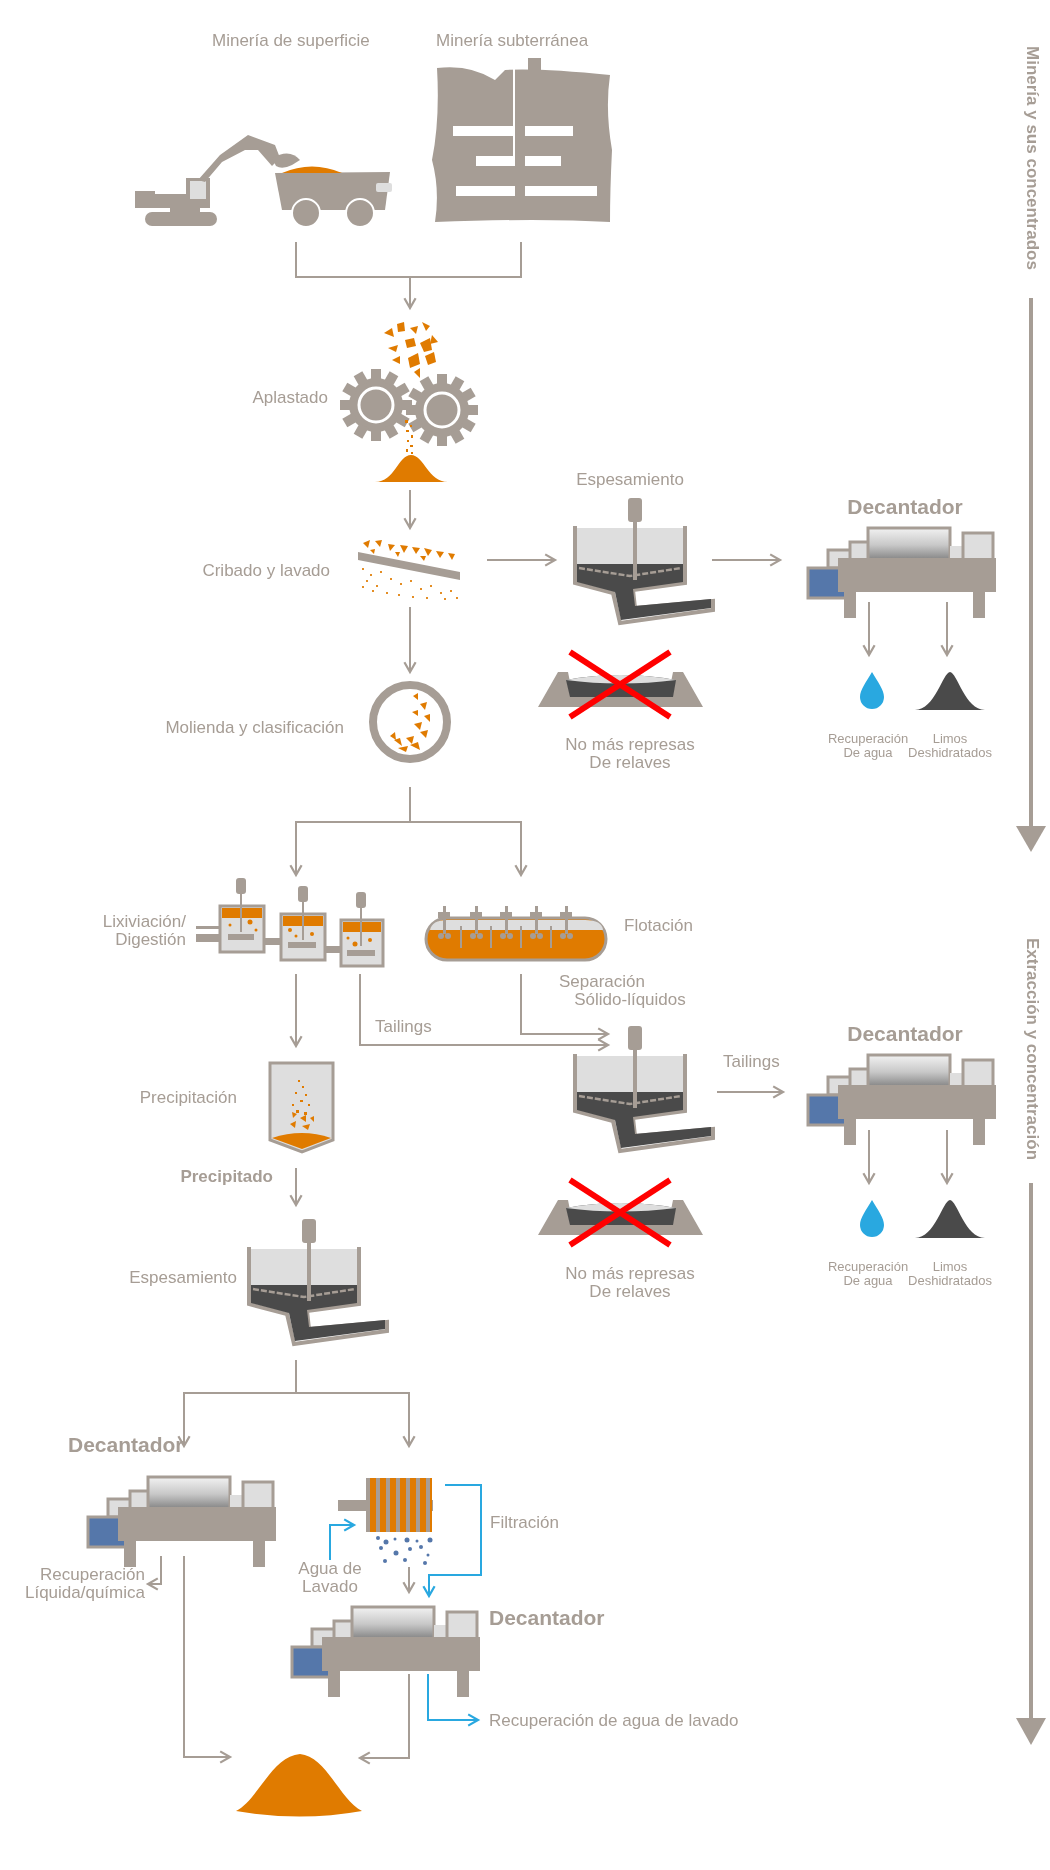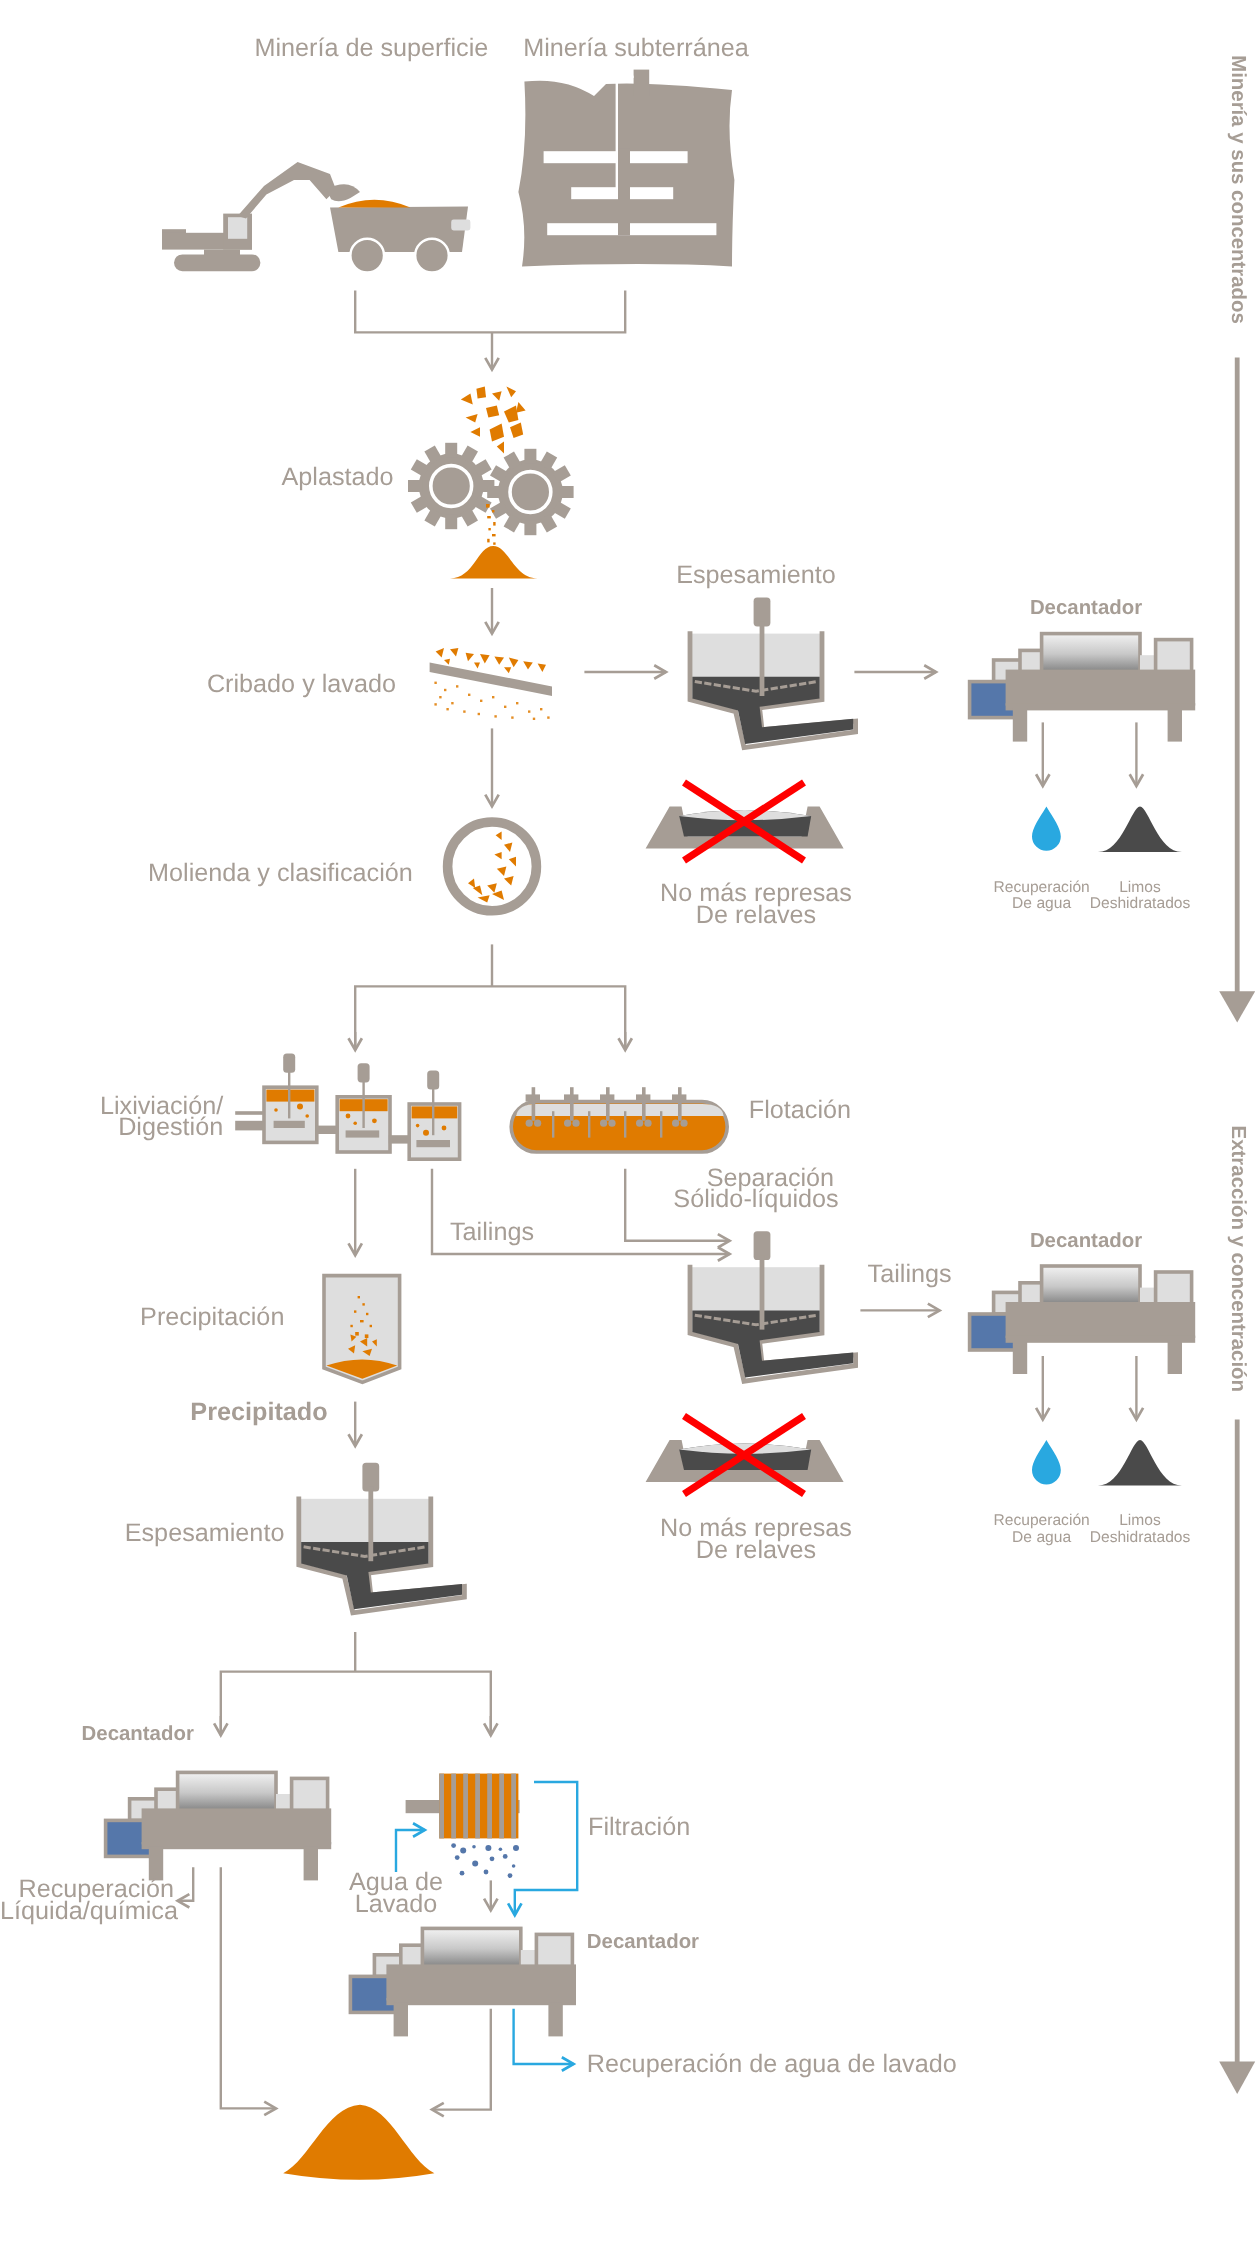--- a/index.html
+++ b/index.html
@@ -1,19 +1,19 @@
 <!DOCTYPE html>
 <html><head>
 <meta charset="utf-8">
 <style>
   html, body { margin:0; padding:0; background:#ffffff; }
   body { width:1050px; height:1870px; position:relative; overflow:hidden; font-family:"Liberation Sans", sans-serif; }
   #stage { position:absolute; left:0; top:0; width:1050px; height:1870px; }
-  .lbl { position:absolute; color:#a69d95; font-family:"Liberation Sans", sans-serif; font-size:21px; line-height:19px; white-space:nowrap; }
-  .lbl.bold { font-weight:bold; font-size:17px; }
+  .lbl { position:absolute; color:#a69d95; font-family:"Liberation Sans", sans-serif; font-size:17px; line-height:19px; white-space:nowrap; }
+  .lbl.bold { font-weight:bold; font-size:21px; }
   .lbl.small { font-size:13px; line-height:14px; }
   .lbl.c { text-align:center; }
   .lbl.r { text-align:right; }
   .vlbl { position:absolute; color:#a69d95; font-size:17px; font-weight:bold; white-space:nowrap; transform-origin:0 0; transform:rotate(90deg); }
   svg { position:absolute; left:0; top:0; }
 </style>
 </head>
 <body>
 
 <div id="stage">
@@ -432,21 +432,21 @@
 
 <div class="lbl bold c" style="left:840px; top:497px; width:130px;">Decantador</div>
 <div class="lbl small c" style="left:818px; top:732px; width:100px;">Recuperación</div>
 <div class="lbl small c" style="left:818px; top:746px; width:100px;">De agua</div>
 <div class="lbl small c" style="left:900px; top:732px; width:100px;">Limos</div>
 <div class="lbl small c" style="left:900px; top:746px; width:100px;">Deshidratados</div>
 
 <div class="lbl r" style="left:60px; top:912px; width:126px;">Lixiviación/</div>
 <div class="lbl r" style="left:60px; top:930px; width:126px;text-align:right;">Digestión</div>
 <div class="lbl" style="left:624px; top:916px;">Flotación</div>
-<div class="lbl c" style="left:572px; top:972px; width:140px;">Separación</div>
+<div class="lbl c" style="left:532px; top:972px; width:140px;">Separación</div>
 <div class="lbl c" style="left:560px; top:990px; width:140px;text-align:center;">Sólido-líquidos</div>
 <div class="lbl" style="left:375px; top:1017px;">Tailings</div>
 <div class="lbl" style="left:723px; top:1052px;">Tailings</div>
 
 <div class="lbl c" style="left:540px; top:1264px; width:180px;">No más represas</div>
 <div class="lbl c" style="left:540px; top:1282px; width:180px;">De relaves</div>
 
 <div class="lbl bold c" style="left:840px; top:1024px; width:130px;">Decantador</div>
 <div class="lbl small c" style="left:818px; top:1260px; width:100px;">Recuperación</div>
 <div class="lbl small c" style="left:818px; top:1274px; width:100px;">De agua</div>

